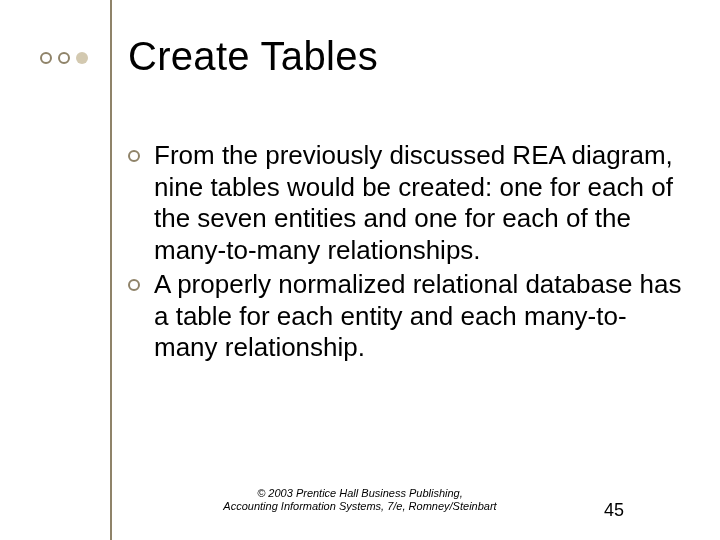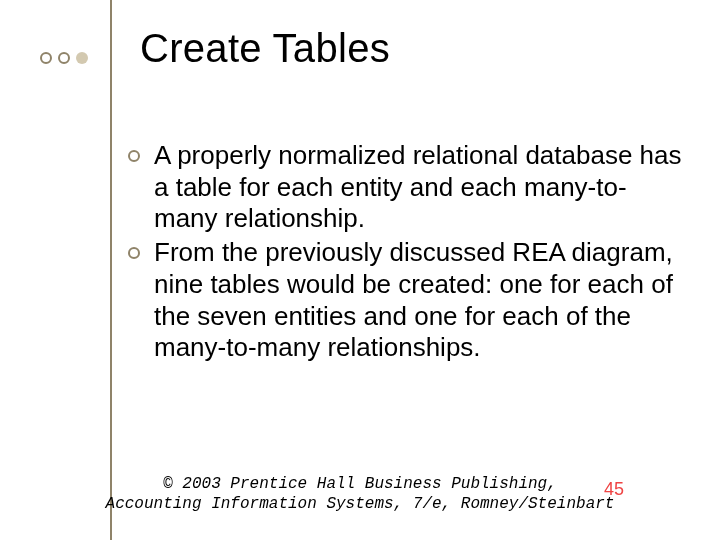--- a/index.html
+++ b/index.html
@@ -42,25 +42,24 @@
     position: absolute;
     left: 110px;
     top: 0;
     width: 2px;
     height: 540px;
     background: #8f8369;
   }
   .title {
     position: absolute;
     left: 128px;
-    top: 26px;
+    top: 34px;
     font-size: 40px;
     font-weight: 400;
     letter-spacing: 0.3px;
-    margin-left: 12px;
   }
   .body {
     position: absolute;
     left: 128px;
     top: 140px;
     width: 560px;
     font-size: 26px;
     line-height: 1.22;
   }
   .bullet-row {
@@ -84,58 +83,57 @@
   .footer {
     position: absolute;
     left: 0;
     bottom: 26px;
     width: 720px;
     display: flex;
     justify-content: center;
     align-items: center;
   }
   .footer-text {
-    font-size: 16px;
+    font-size: 11px;
     font-style: italic;
     text-align: center;
     line-height: 1.25;
     color: #000;
-    font-family: Liberation Mono, monospace;
   }
   .page-num {
     position: absolute;
     right: 96px;
-    bottom: 40px;
+    bottom: 19px;
     font-size: 18px;
-    color: #ef4444;
+    color: #000000;
   }
 </style>
 </head>
 <body>
 
 <div class="slide">
 
   <div class="deco-bullets">
     <span class="dot outline"></span>
     <span class="dot outline"></span>
     <span class="dot solid"></span>
   </div>
 
   <div class="vline"></div>
 
   <div class="title">Create Tables</div>
 
   <div class="body">
     <div class="bullet-row">
       <span class="bullet-mark"></span>
-      <span class="bullet-text">A properly normalized relational database has a table for each entity and each many-to-many relationship.</span>
+      <span class="bullet-text">From the previously discussed REA diagram, nine tables would be created: one for each of the seven entities and one for each of the many-to-many relationships.</span>
     </div>
     <div class="bullet-row">
       <span class="bullet-mark"></span>
-      <span class="bullet-text">From the previously discussed REA diagram, nine tables would be created: one for each of the seven entities and one for each of the many-to-many relationships.</span>
+      <span class="bullet-text">A properly normalized relational database has a table for each entity and each many-to-many relationship.</span>
     </div>
   </div>
 
   <div class="footer">
     <div class="footer-text">
       <span>© 2003 Prentice Hall Business Publishing,</span><br>
       <span>Accounting Information Systems, 7/e, Romney/Steinbart</span>
     </div>
   </div>
 

